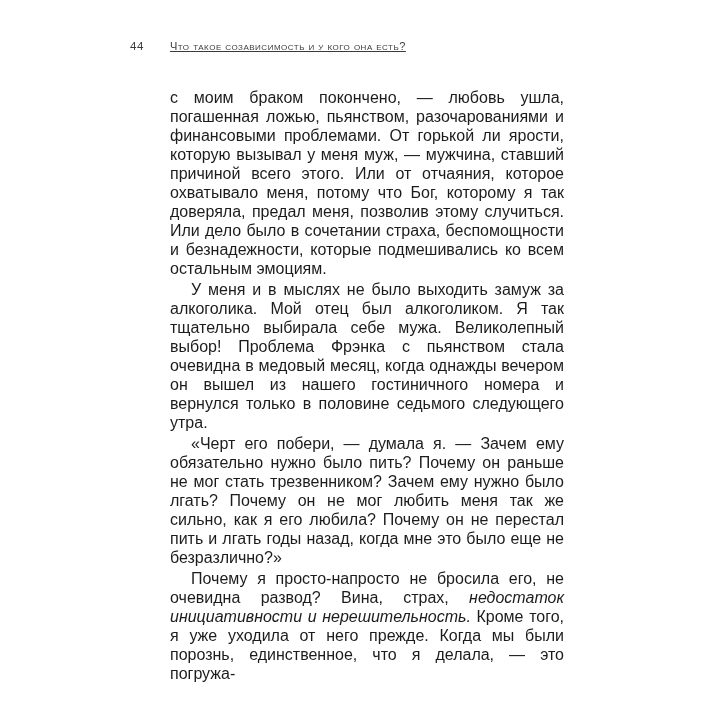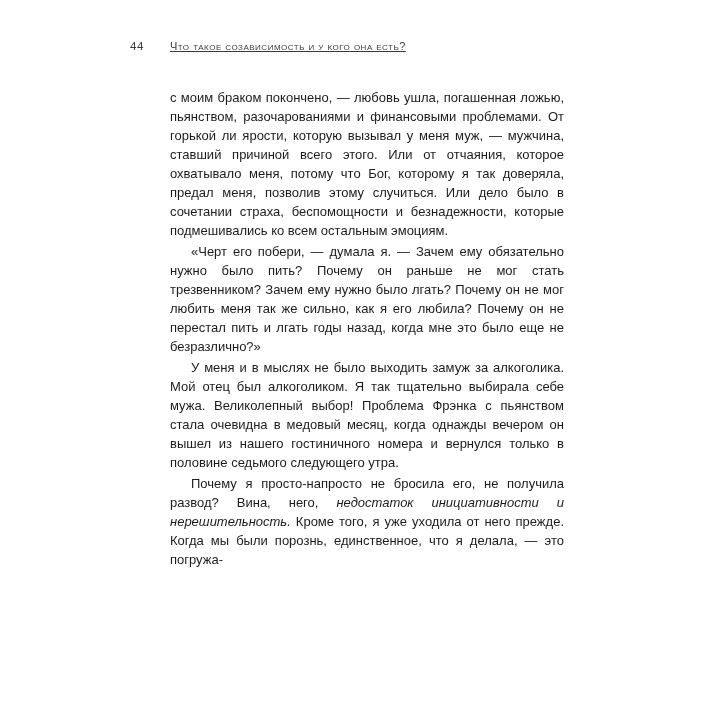--- a/index.html
+++ b/index.html
@@ -39,21 +39,21 @@
     left: 40px;
     top: 0;
     white-space: nowrap;
     text-decoration: underline;
   }
   .body-text {
     position: absolute;
     left: 170px;
     top: 88px;
     width: 394px;
-    font-size: 13px;
+    font-size: 16px;
     line-height: 19px;
     text-align: justify;
     color: #1c1c1c;
   }
   .para {
     margin: 0 0 2px 0;
     text-indent: 21px;
   }
   .para.no-indent {
     text-indent: 0;
@@ -69,22 +69,22 @@
 
   <div class="header">
     <span class="page-number">44</span>
     <span class="header-title">Что такое созависимость и у кого она есть?</span>
   </div>
 
   <main class="body-text">
 
     <p class="para no-indent"><span>с моим браком покончено, — любовь ушла, погашенная ложью, пьянством, разочарованиями и финансовыми проблемами. От горькой ли ярости, которую вызывал у меня муж, — мужчина, ставший причиной всего этого. Или от отчаяния, которое охватывало меня, потому что Бог, которому я так доверяла, предал меня, позволив этому случиться. Или дело было в сочетании страха, беспомощности и безнадежности, которые подмешивались ко всем остальным эмоциям.</span></p>
 
+    <p class="para"><span>У меня и в мыслях не было выходить замуж за алкоголика. Мой отец был алкоголиком. Я так тщательно выбирала себе мужа. Великолепный выбор! Проблема Фрэнка с пьянством стала очевидна в медовый месяц, когда однажды вечером он вышел из нашего гостиничного номера и вернулся только в половине седьмого следующего утра.</span></p>
+
     <p class="para"><span>«Черт его побери, — думала я. — Зачем ему обязательно нужно было пить? Почему он раньше не мог стать трезвенником? Зачем ему нужно было лгать? Почему он не мог любить меня так же сильно, как я его любила? Почему он не перестал пить и лгать годы назад, когда мне это было еще не безразлично?»</span></p>
 
-    <p class="para"><span>У меня и в мыслях не было выходить замуж за алкоголика. Мой отец был алкоголиком. Я так тщательно выбирала себе мужа. Великолепный выбор! Проблема Фрэнка с пьянством стала очевидна в медовый месяц, когда однажды вечером он вышел из нашего гостиничного номера и вернулся только в половине седьмого следующего утра.</span></p>
 
-
-    <p class="para"><span>Почему я просто-напросто не бросила его, не получила развод? Вина, него, </span><em class="ital">недостаток инициативности и нерешительность.</em><span> Кроме того, я уже уходила от него прежде. Когда мы были порознь, единственное, что я делала, — это погружа-</span></p>
+    <p class="para"><span>Почему я просто-напросто не бросила его, не очевидна развод? Вина, страх, </span><em class="ital">недостаток инициативности и нерешительность.</em><span> Кроме того, я уже уходила от него прежде. Когда мы были порознь, единственное, что я делала, — это погружа-</span></p>
 
   </main>
 
 </div>
 
 </body></html>

